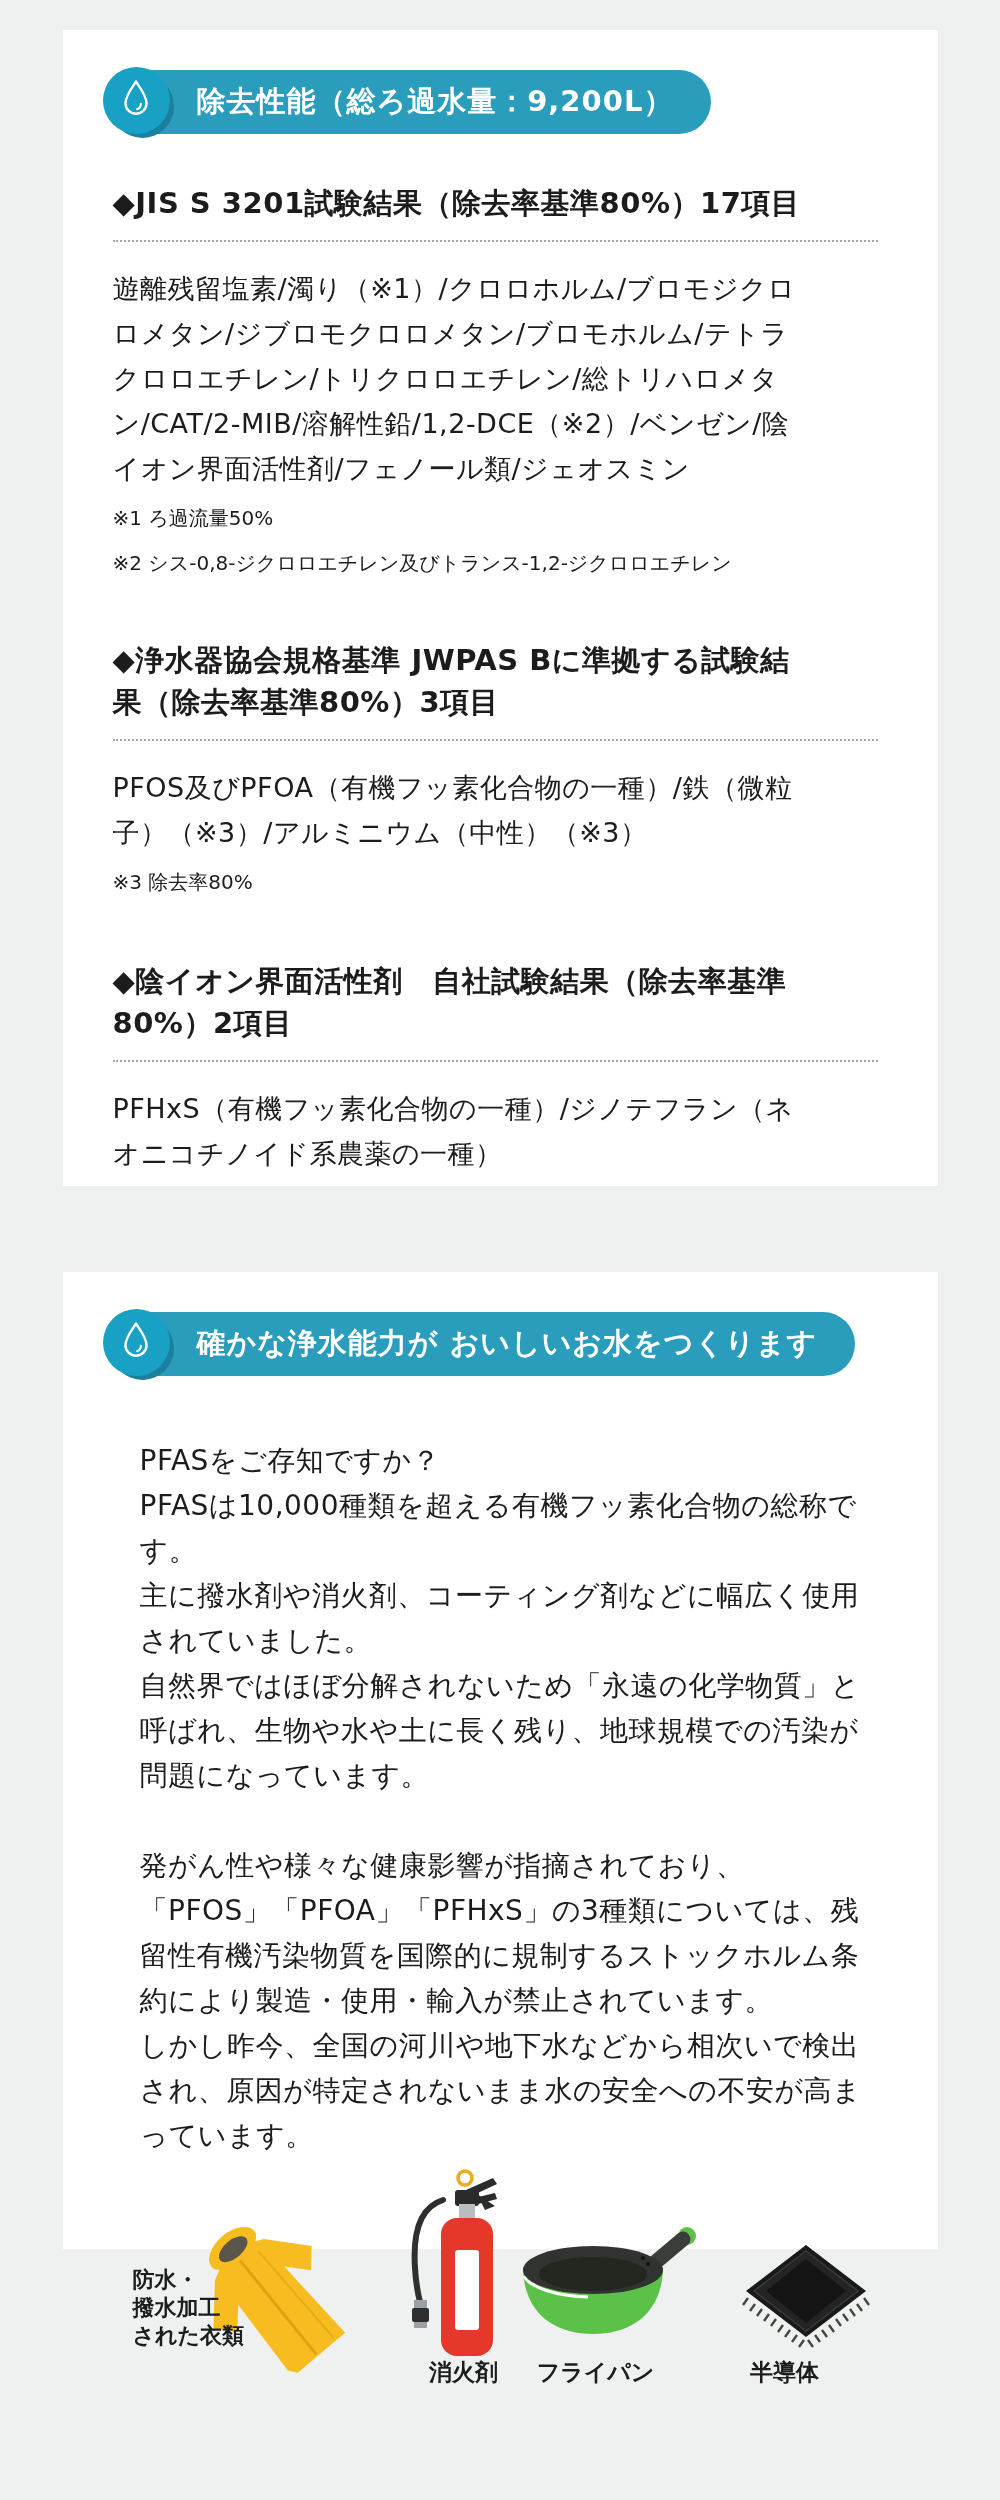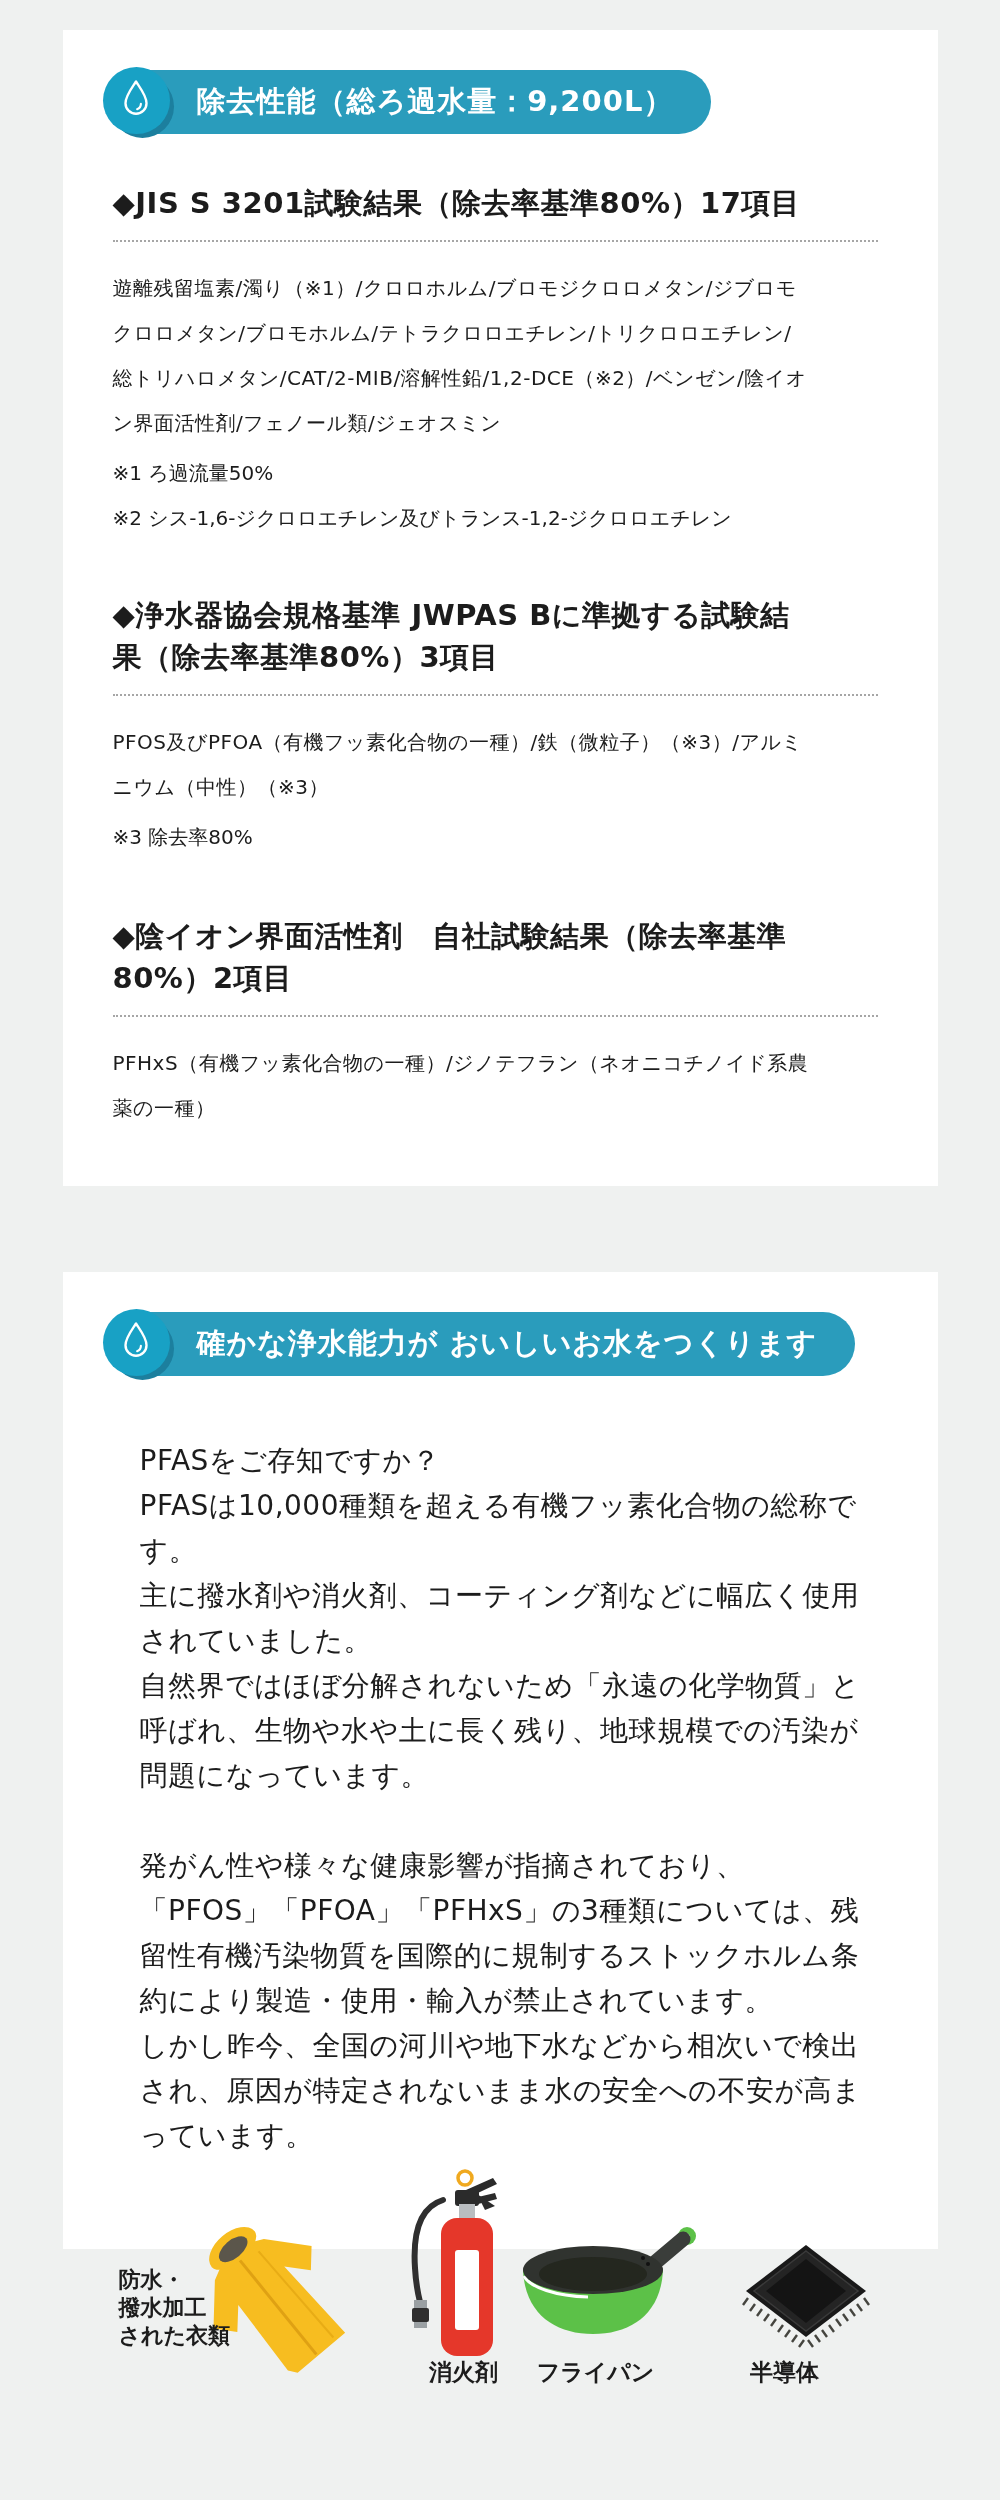--- a/index.html
+++ b/index.html
@@ -43,21 +43,21 @@
   .block-heading {
     font-size:29px; font-weight:600; margin:48px 0 0 0;
     letter-spacing:0.5px; line-height:42px;
   }
   .block-heading.narrow { max-width:705px; }
   .rule {
     border:none; border-top:2px dotted #a6a6a6;
     margin:16px 0 0 0; height:0;
   }
   .block-body {
-    font-size:20px; font-weight:500; line-height:45px;
+    font-size:27px; font-weight:500; line-height:45px;
     margin:24px 0 0 0; max-width:697px; letter-spacing:0.5px;
   }
   .note { font-size:20px; font-weight:500; margin:14px 0 0 0; }
 
   
   .pfas-paragraph {
     font-size:28px; font-weight:500; line-height:45px;
     margin:0 0 0 27px; width:732px; letter-spacing:0.5px;
     white-space:pre-line;
   }
@@ -66,21 +66,21 @@
 
   .examples { position:relative; height:260px; margin-top:10px; }
   .example-icon { position:absolute; }
   .example-icon svg { overflow:visible; display:block; }
   .example-label {
     position:absolute; top:189px;
     font-size:23px; font-weight:bold; white-space:nowrap;
     transform:translateX(-50%);
   }
   .coat-label {
-    position:absolute; left:6px; top:98px;
+    position:absolute; left:20px; top:98px;
     font-size:22px; font-weight:bold; line-height:28px;
     white-space:pre-line; transform:none;
   }
   #label-extinguisher { left:351px; }
   #label-pan          { left:483px; }
   #label-chip         { left:672px; }
   #icon-coat         { left:82px;  top:36px;  width:160px; height:185px; }
   #icon-extinguisher { left:292px; top:0;     width:100px; height:192px; }
   #icon-pan          { left:402px; top:54px;  width:185px; height:125px; }
   #icon-chip         { left:627px; top:71px;  width:132px; height:112px; }
@@ -103,21 +103,21 @@
       </span>
     </span>
     <span class="banner-label">除去性能（総ろ過水量：9,200L）</span>
   </div>
 
   
   <h2 class="block-heading">◆JIS S 3201試験結果（除去率基準80%）17項目</h2>
   <hr class="rule">
   <p class="block-body">遊離残留塩素/濁り（※1）/クロロホルム/ブロモジクロロメタン/ジブロモクロロメタン/ブロモホルム/テトラクロロエチレン/トリクロロエチレン/総トリハロメタン/CAT/2-MIB/溶解性鉛/1,2-DCE（※2）/ベンゼン/陰イオン界面活性剤/フェノール類/ジェオスミン</p>
   <p class="note">※1 ろ過流量50%</p>
-  <p class="note" style="margin-top:18px;">※2 シス-1,6-ジクロロエチレン及びトランス-1,2-ジクロロエチレン</p>
+  <p class="note" style="margin-top:18px;">※2 シス-0,8-ジクロロエチレン及びトランス-1,2-ジクロロエチレン</p>
 
   
   <h2 class="block-heading narrow" style="margin-top:62px;">◆浄水器協会規格基準 JWPAS Bに準拠する試験結果（除去率基準80%）3項目</h2>
   <hr class="rule">
   <p class="block-body">PFOS及びPFOA（有機フッ素化合物の一種）/鉄（微粒子）（※3）/アルミニウム（中性）（※3）</p>
   <p class="note">※3 除去率80%</p>
 
   
   <h2 class="block-heading" style="margin-top:64px;">◆陰イオン界面活性剤　自社試験結果（除去率基準80%）2項目</h2>
   <hr class="rule">

